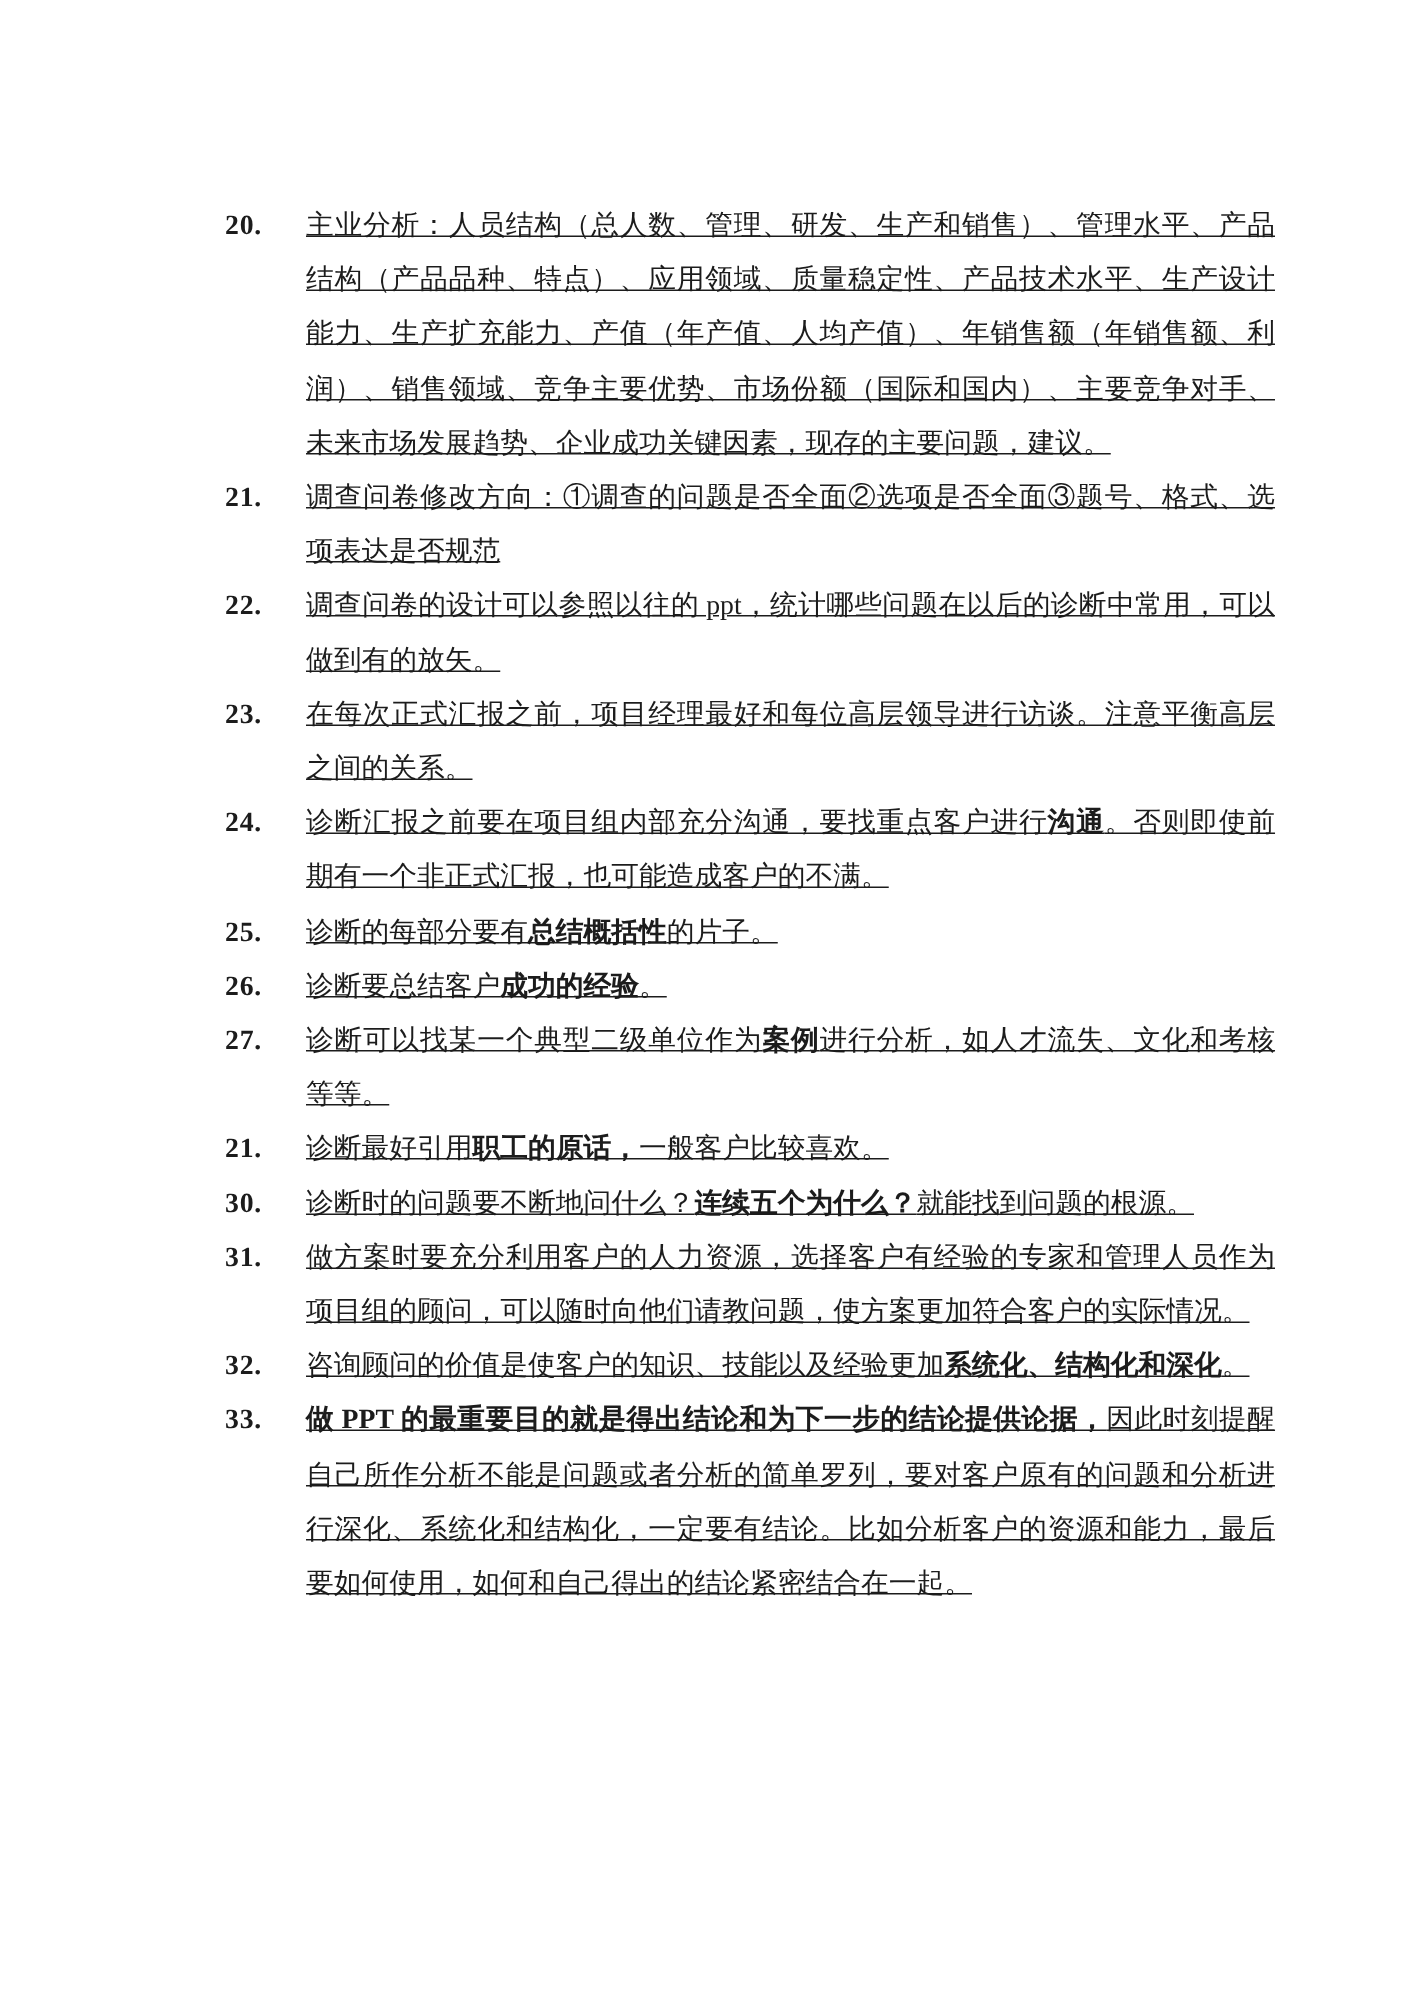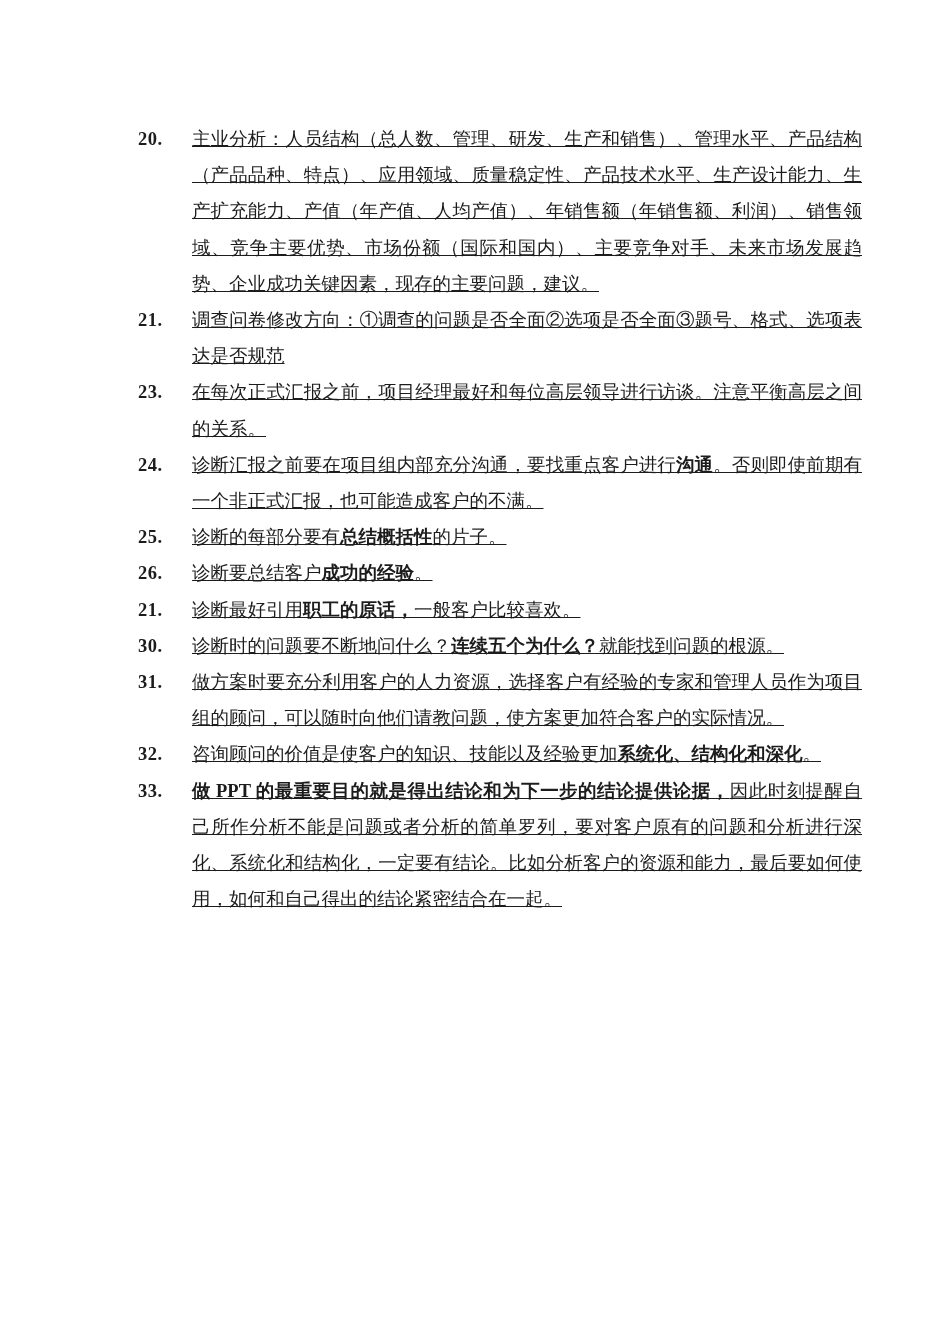--- a/index.html
+++ b/index.html
@@ -15,21 +15,21 @@
     overflow: hidden;
     position: relative;
   }
   .page {
     position: absolute;
     top: 121px;
     left: 138px;
     width: 724px;
   }
   .list {
-    margin: 0;
+    margin: 12px;
     padding: 0;
     list-style: none;
   }
   .item {
     display: flex;
     font-size: 18.5px;
     line-height: 36.2px;
   }
   .num {
     flex: 0 0 54px;
@@ -53,20 +53,24 @@
   <div class="item">
     <span class="num">20.</span>
     <span class="txt"><span class="seg">主业分析：人员结构（总人数、管理、研发、生产和销售）、管理水平、产品结构（产品品种、特点）、应用领域、质量稳定性、产品技术水平、生产设计能力、生产扩充能力、产值（年产值、人均产值）、年销售额（年销售额、利润）、销售领域、竞争主要优势、市场份额（国际和国内）、主要竞争对手、未来市场发展趋势、企业成功关键因素，现存的主要问题，建议。</span></span>
   </div>
 
   <div class="item">
     <span class="num">21.</span>
     <span class="txt"><span class="seg">调查问卷修改方向：①调查的问题是否全面②选项是否全面③题号、格式、选项表达是否规范</span></span>
   </div>
 
+  <div class="item">
+    <span class="num">22.</span>
+    <span class="txt"><span class="seg">调查问卷的设计可以参照以往的 ppt，统计哪些问题在以后的诊断中常用，可以做到有的放矢。</span></span>
+  </div>
 
   <div class="item">
     <span class="num">23.</span>
     <span class="txt"><span class="seg">在每次正式汇报之前，项目经理最好和每位高层领导进行访谈。注意平衡高层之间的关系。</span></span>
   </div>
 
   <div class="item">
     <span class="num">24.</span>
     <span class="txt"><span class="seg">诊断汇报之前要在项目组内部充分沟通，要找重点客户进行</span><span class="seg b">沟通</span><span class="seg">。否则即使前期有一个非正式汇报，也可能造成客户的不满。</span></span>
   </div>
@@ -74,20 +78,24 @@
   <div class="item">
     <span class="num">25.</span>
     <span class="txt"><span class="seg">诊断的每部分要有</span><span class="seg b">总结概括性</span><span class="seg">的片子。</span></span>
   </div>
 
   <div class="item">
     <span class="num">26.</span>
     <span class="txt"><span class="seg">诊断要总结客户</span><span class="seg b">成功的经验</span><span class="seg">。</span></span>
   </div>
 
+  <div class="item">
+    <span class="num">27.</span>
+    <span class="txt"><span class="seg">诊断可以找某一个典型二级单位作为</span><span class="seg b">案例</span><span class="seg">进行分析，如人才流失、文化和考核等等。</span></span>
+  </div>
 
   <div class="item">
     <span class="num">21.</span>
     <span class="txt"><span class="seg">诊断最好引用</span><span class="seg b">职工的原话，</span><span class="seg">一般客户比较喜欢。</span></span>
   </div>
 
 
   <div class="item">
     <span class="num">30.</span>
     <span class="txt"><span class="seg">诊断时的问题要不断地问什么？</span><span class="seg b">连续五个为什么？</span><span class="seg">就能找到问题的根源。</span></span>

